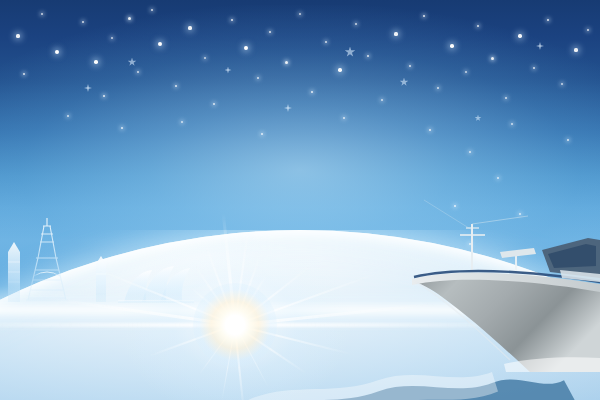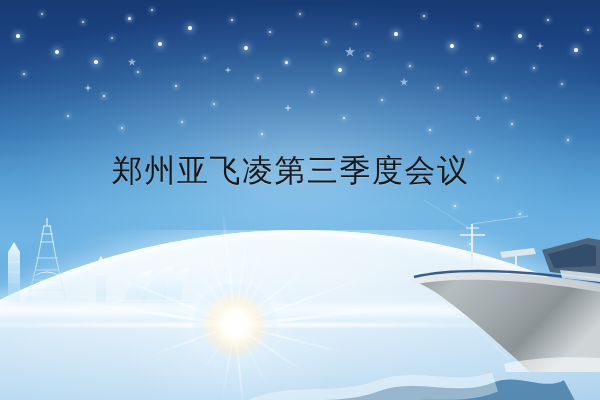--- a/index.html
+++ b/index.html
@@ -401,15 +401,14 @@
       <g>
         <path d="M132 68 L178 56 L190 58 L190 96 L140 90 Z" fill="#4a5e74" opacity="0.92"></path>
         <path d="M138 72 L176 62 L186 64 L186 84 L144 86 Z" fill="#2f4a68" opacity="0.85"></path>
         <path d="M150 88 L190 92 L190 100 L152 96 Z" fill="#dfe7ec" opacity="0.85"></path>
       </g>
       <path d="M6 100 C 34 116, 66 146, 100 178" stroke="#e6ecef" stroke-width="1.6" fill="none" opacity="0.5"></path>
       <path d="M94 182 C 120 176, 156 174, 190 176 L 190 190 L 96 190 Z" fill="#ffffff" opacity="0.55"></path>
     </svg>
   </div>
 
-  <div class="title">郑州亚飞凌第三季度会议</div>
 
 </div>
 
 </body></html>

